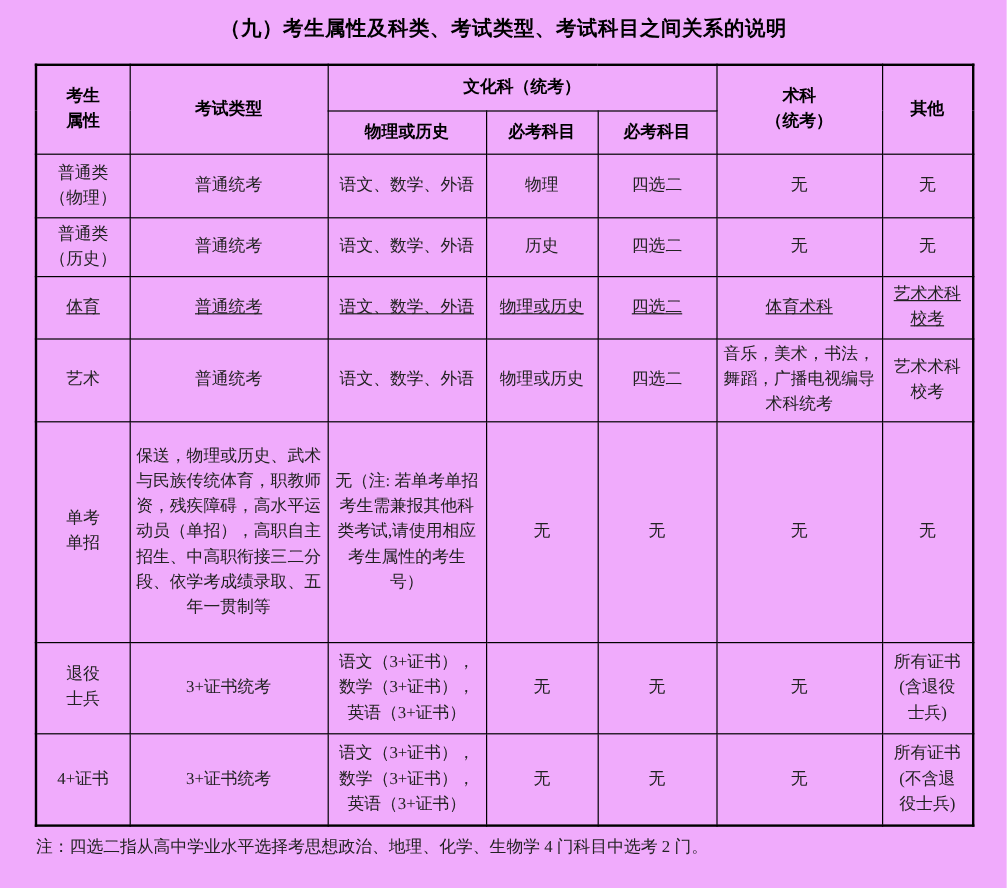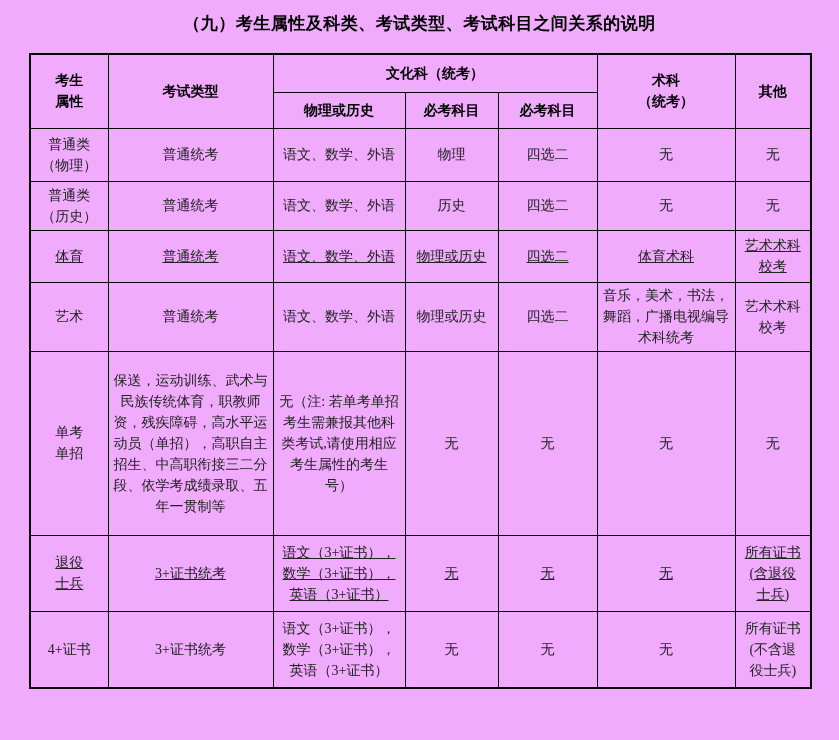--- a/index.html
+++ b/index.html
@@ -39,21 +39,21 @@
   }
   table.rel th { font-weight: bold; color: #000000; }
   table.rel td { font-weight: normal; color: #222222; }
   tr.hr1 { height: 38px; padding-left: 32px; }
   tr.hr2 { height: 36px; }
   tr.r1 { height: 53px; }
   tr.r2 { height: 49px; }
   tr.r3 { height: 52px; text-decoration: underline; }
   tr.r4 { height: 69px; }
   tr.r5 { height: 184px; }
-  tr.r6 { height: 76px; text-decoration: underline; }
+  tr.r6 { height: 76px; }
   tr.r7 { height: 77px; }
   .footnote {
     margin: 8px 0 0 30px;
     font-size: 14px;
     color: #222222;
   }
 </style>
 </head>
 <body>
 
@@ -124,21 +124,21 @@
         <td>语文、数学、外语</td>
         <td>物理或历史</td>
         <td>四选二</td>
         <td>音乐，美术，书法，舞蹈，广播电视编导术科统考</td>
         <td>艺术术科
 校考</td>
       </tr>
       <tr class="r5">
         <td>单考
 单招</td>
-        <td>保送，运动训练、武术与民族传统体育，职教师资，残疾障碍，高水平运动员（单招），高职自主招生、中高职衔接三二分段、依学考成绩录取、五年一贯制等</td>
+        <td>保送，物理或历史、武术与民族传统体育，职教师资，残疾障碍，高水平运动员（单招），高职自主招生、中高职衔接三二分段、依学考成绩录取、五年一贯制等</td>
         <td>无（注: 若单考单招考生需兼报其他科类考试,请使用相应考生属性的考生号）</td>
         <td>无</td>
         <td>无</td>
         <td>无</td>
         <td>无</td>
       </tr>
       <tr class="r6">
         <td>退役
 士兵</td>
         <td>3+证书统考</td>
@@ -161,14 +161,15 @@
         <td>无</td>
         <td>无</td>
         <td>无</td>
         <td>所有证书
 (不含退
 役士兵)</td>
       </tr>
     </tbody>
   </table>
 
+  <div class="footnote">注：四选二指从高中学业水平选择考思想政治、地理、化学、生物学 4 门科目中选考 2 门。</div>
 
 </div>
 
 </body></html>

